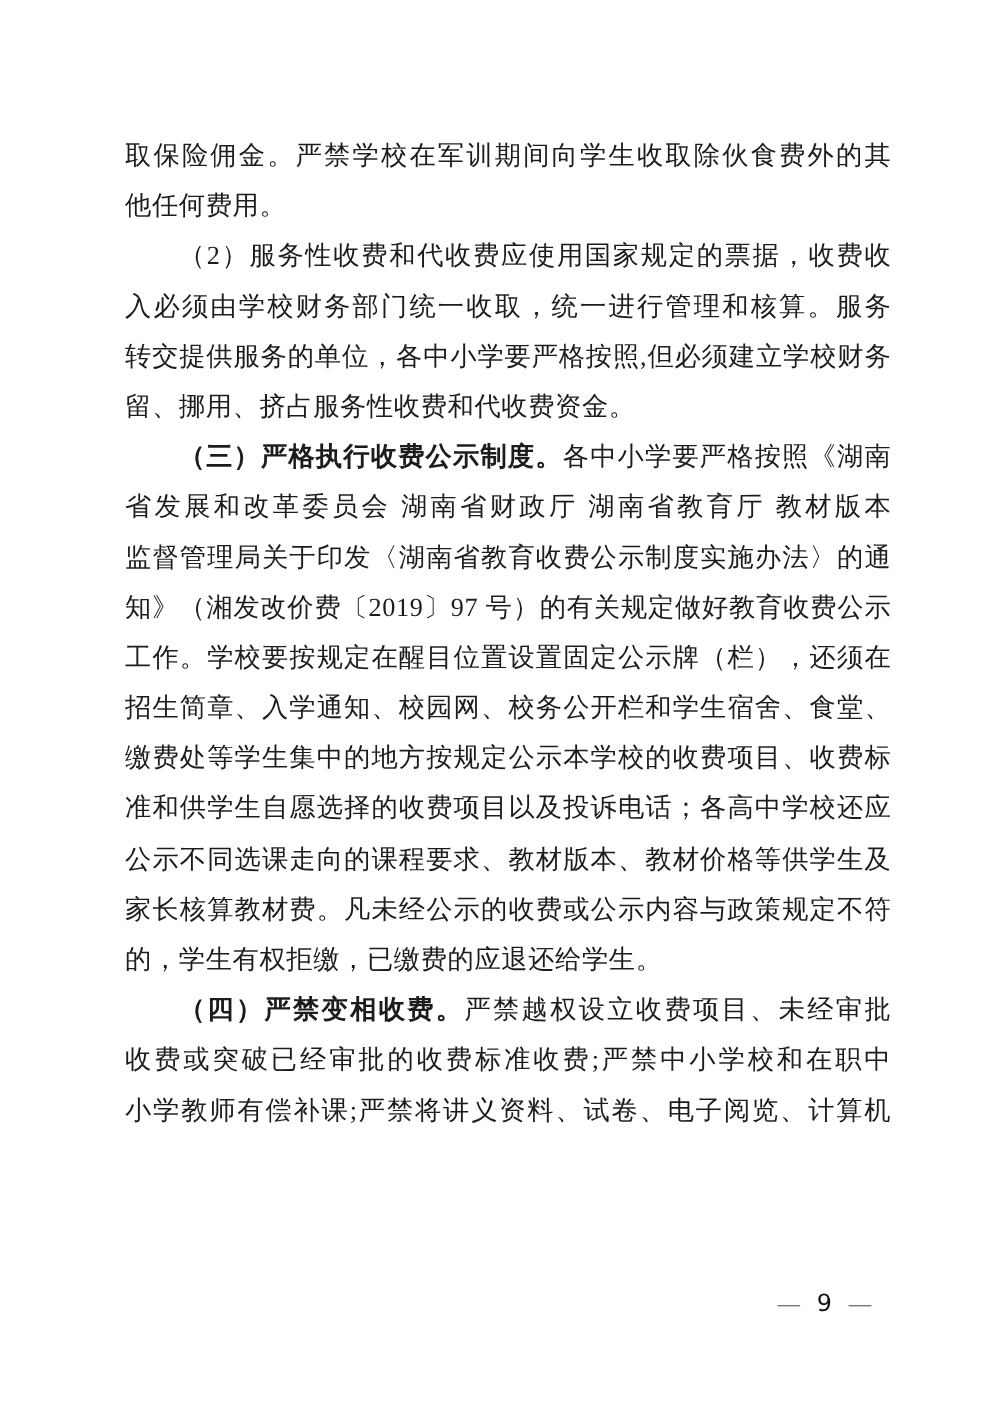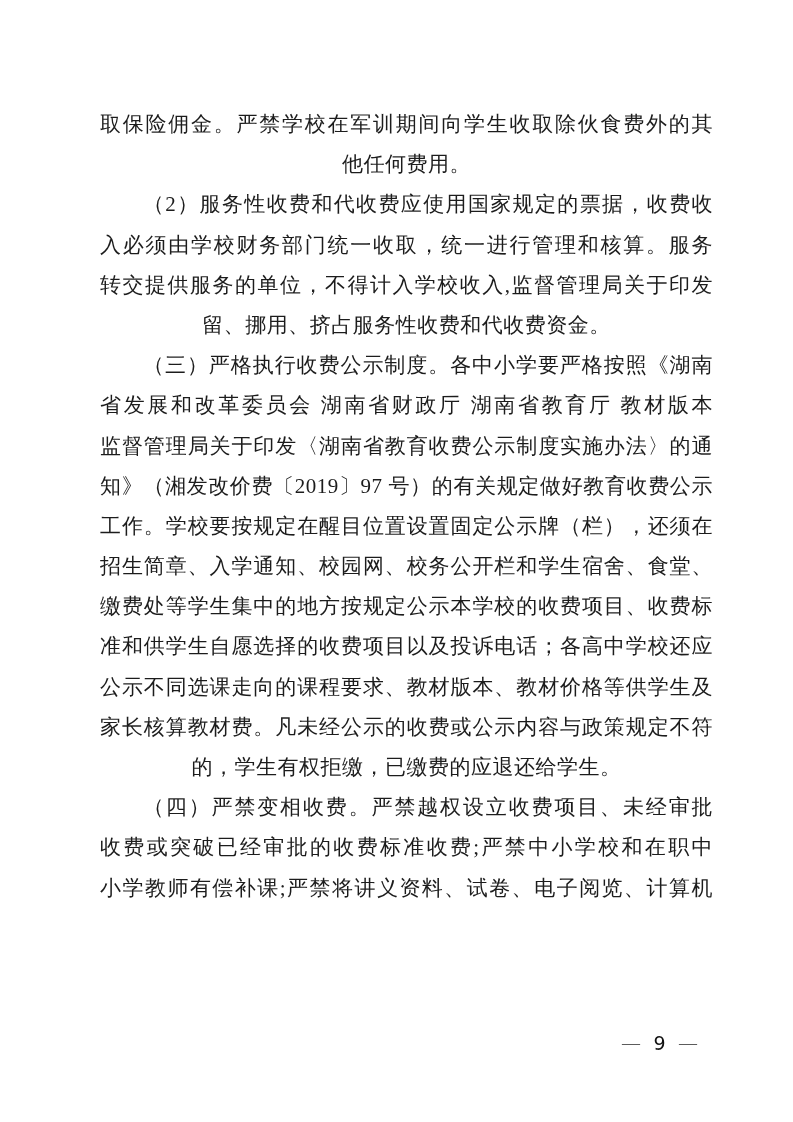--- a/index.html
+++ b/index.html
@@ -20,32 +20,32 @@
     position: absolute;
     left: 100px;
     top: 104px;
     width: 613px;
     font-size: 21px;
   }
   .line {
     height: 40.2px;
     line-height: 40.2px;
     overflow: hidden;
-    text-align: center;
+    text-align: left;
     letter-spacing: 0.5px;
   }
   .line.justify {
     text-align: justify;
     text-align-last: justify;
   }
   .line.indent {
     padding-left: 43px;
   }
   .seg { font-weight: normal; }
-  .seg.bold { font-weight: 400; }
+  .seg.bold { font-weight: 700; }
   .footer {
     position: absolute;
     top: 1032px;
     left: 622px;
     width: 75px;
     display: flex;
     align-items: center;
     justify-content: space-between;
     font-size: 19px;
     color: #111;
@@ -63,21 +63,21 @@
 </head>
 <body>
 
 <div class="page">
 
   <div class="textblock">
       <div class="line justify"><span class="seg">取保险佣金。严禁学校在军训期间向学生收取除伙食费外的其</span></div>
       <div class="line"><span class="seg">他任何费用。</span></div>
       <div class="line indent justify"><span class="seg">（2）服务性收费和代收费应使用国家规定的票据，收费收</span></div>
       <div class="line justify"><span class="seg">入必须由学校财务部门统一收取，统一进行管理和核算。服务</span></div>
-      <div class="line justify"><span class="seg">转交提供服务的单位，不得计入学校收入,监督管理局关于印发</span></div>
+      <div class="line justify"><span class="seg">转交提供服务的单位，各中小学要严格按照,但必须建立学校财务</span></div>
       <div class="line"><span class="seg">留、挪用、挤占服务性收费和代收费资金。</span></div>
       <div class="line indent justify"><span class="seg bold">（三）严格执行收费公示制度。</span><span class="seg">各中小学要严格按照《湖南</span></div>
       <div class="line justify"><span class="seg">省发展和改革委员会 湖南省财政厅 湖南省教育厅 教材版本</span></div>
       <div class="line justify"><span class="seg">监督管理局关于印发〈湖南省教育收费公示制度实施办法〉的通</span></div>
       <div class="line justify"><span class="seg">知》（湘发改价费〔2019〕97 号）的有关规定做好教育收费公示</span></div>
       <div class="line justify"><span class="seg">工作。学校要按规定在醒目位置设置固定公示牌（栏），还须在</span></div>
       <div class="line justify"><span class="seg">招生简章、入学通知、校园网、校务公开栏和学生宿舍、食堂、</span></div>
       <div class="line justify"><span class="seg">缴费处等学生集中的地方按规定公示本学校的收费项目、收费标</span></div>
       <div class="line justify"><span class="seg">准和供学生自愿选择的收费项目以及投诉电话；各高中学校还应</span></div>
       <div class="line justify"><span class="seg">公示不同选课走向的课程要求、教材版本、教材价格等供学生及</span></div>

